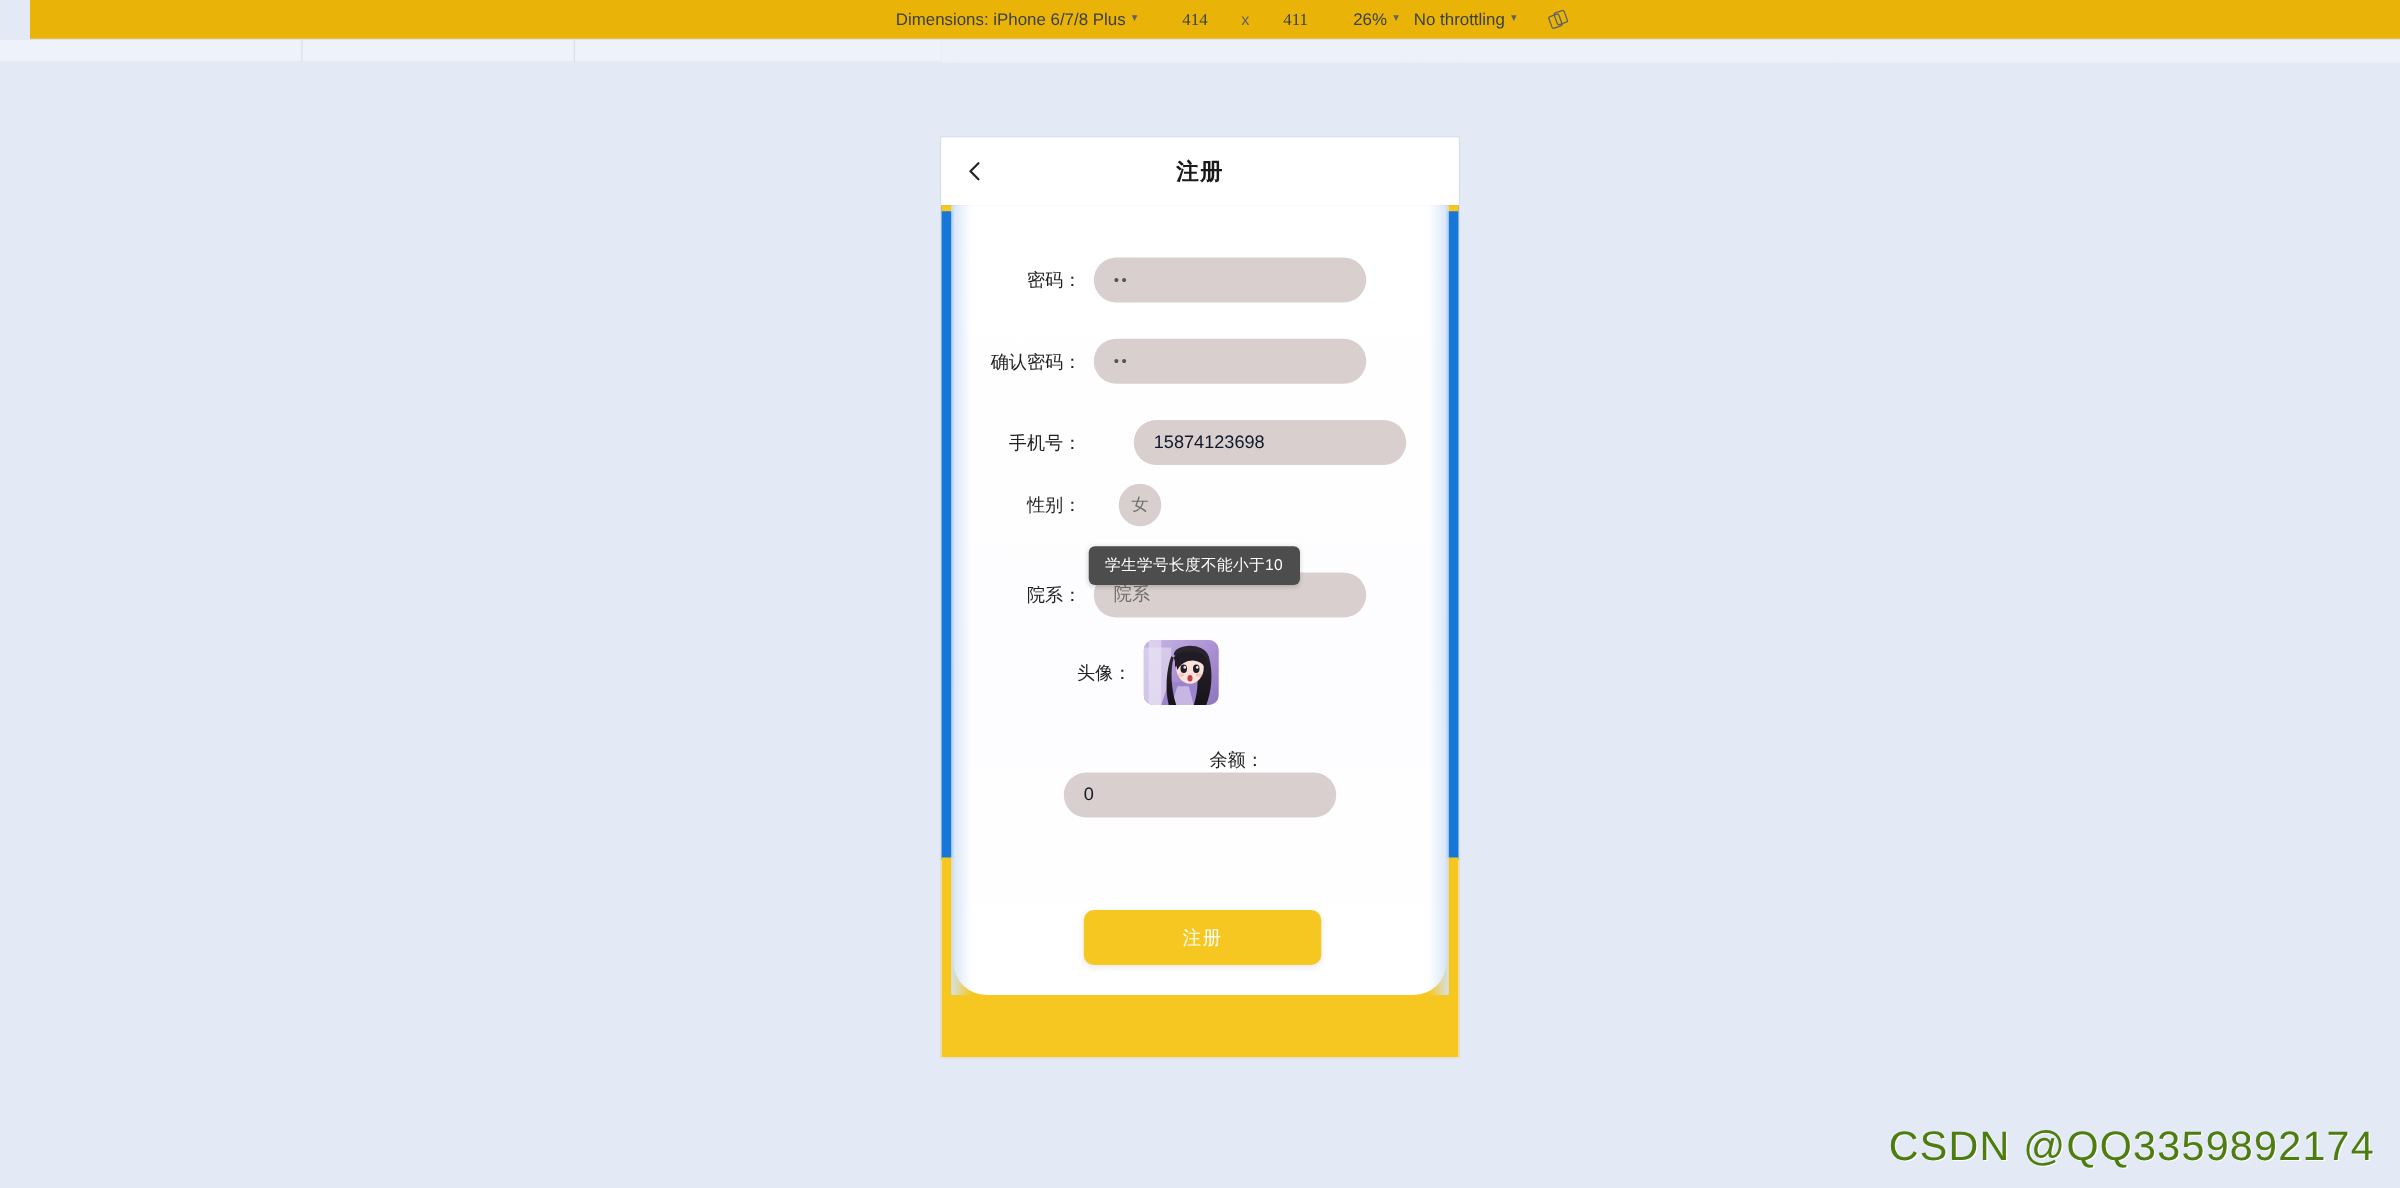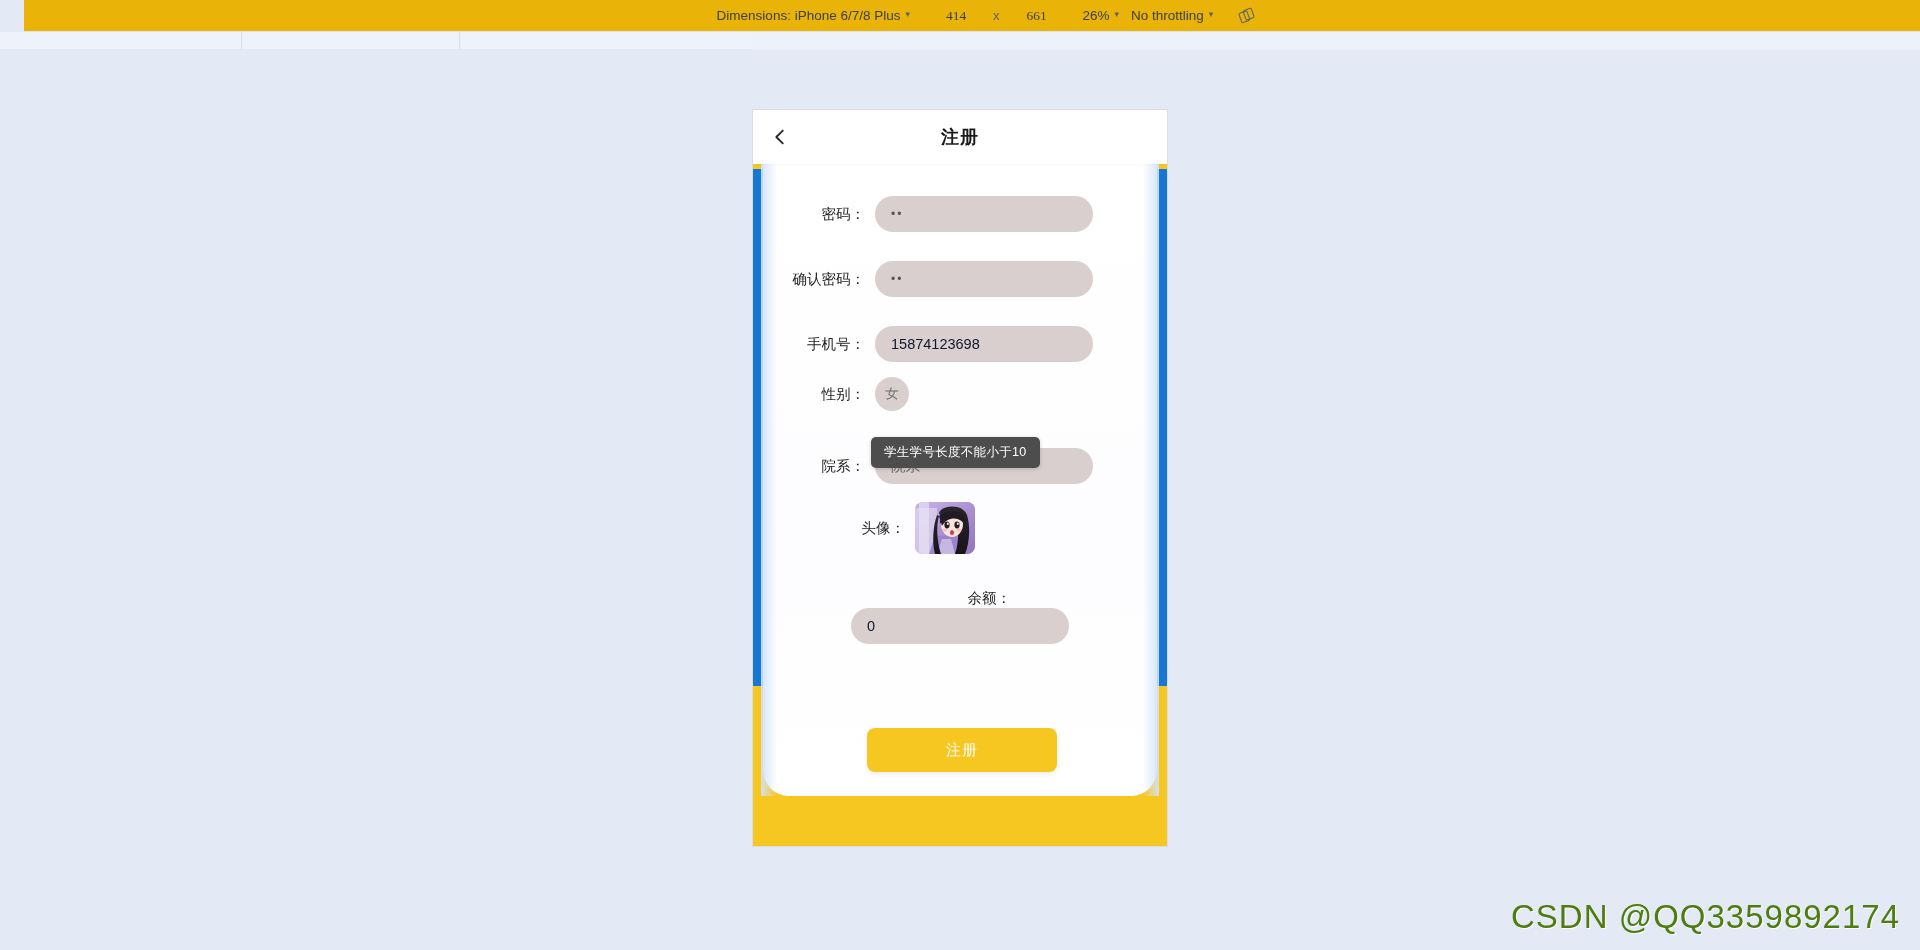--- a/index.html
+++ b/index.html
@@ -236,21 +236,21 @@
     font-size: 18px;
     font-weight: 700;
     color: #1a1a1a;
     letter-spacing: 1px;
   }
 
   
   .form-area {
     position: absolute;
     left: 0;
-    top: 42px;
+    top: 52px;
     width: 434px;
     height: 620px;
     z-index: 10;
   }
   .field-row {
     position: absolute;
     left: 0;
     width: 414px;
     display: flex;
     align-items: center;
@@ -365,21 +365,21 @@
 
     <div class="dt-item">
       <span>Dimensions: iPhone 6/7/8 Plus</span>
       <span class="dt-caret">▾</span>
     </div>
 
     <div class="dt-sep"></div>
 
     <div class="dt-dim-value">414</div>
     <span class="dt-times">x</span>
-    <div class="dt-dim-value">661</div>
+    <div class="dt-dim-value">411</div>
 
     <div class="dt-sep"></div>
 
     <div class="dt-item">
       <span>26%</span>
       <span class="dt-caret">▾</span>
     </div>
 
     <div class="dt-item">
       <span>No throttling</span>
@@ -437,26 +437,26 @@
     <div class="field-row" style="top:44px;">
       <div class="field-label">密码：</div>
       <input class="field-input masked" type="text" readonly="" value="••" style="">
     </div>
 
     <div class="field-row" style="top:109px;">
       <div class="field-label">确认密码：</div>
       <input class="field-input masked" type="text" readonly="" value="••" style="">
     </div>
 
-    <div class="field-row" style="top:174px;">
+    <div class="field-row" style="top:174px;gap:32px;">
       <div class="field-label">手机号：</div>
       <input class="field-input" type="text" readonly="" value="15874123698" style="">
     </div>
 
-    <div class="field-row" style="top:225px;">
+    <div class="field-row" style="top:225px;gap:20px;">
       <div class="field-label">性别：</div>
       <div class="gender-pill">
         <span>女</span>
       </div>
     </div>
 
     <div class="field-row" style="top:296px;">
       <div class="field-label">院系：</div>
       <input class="field-input" type="text" placeholder="院系" style="">
     </div>

